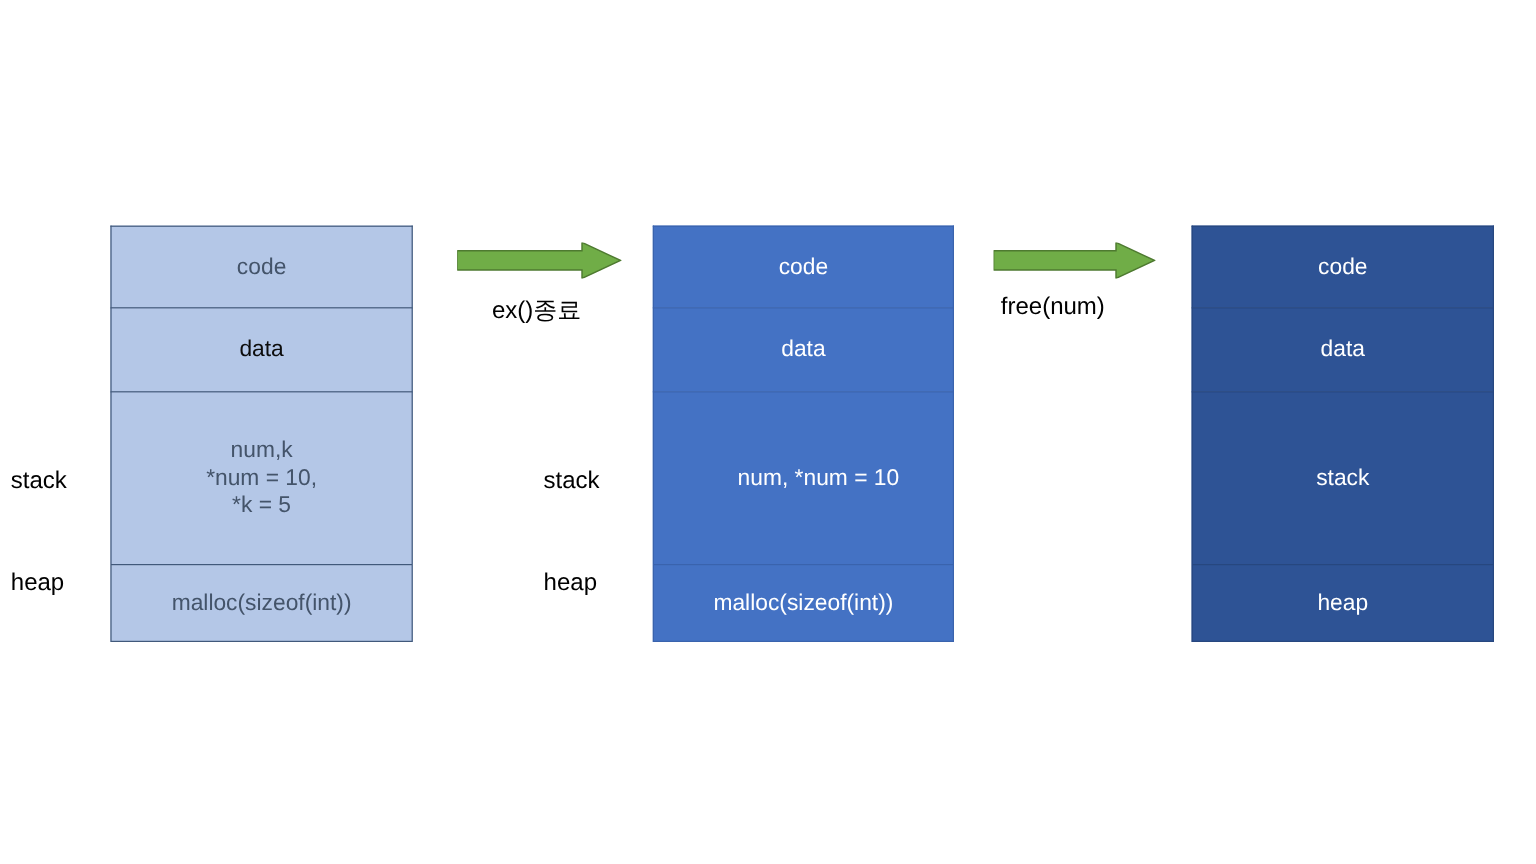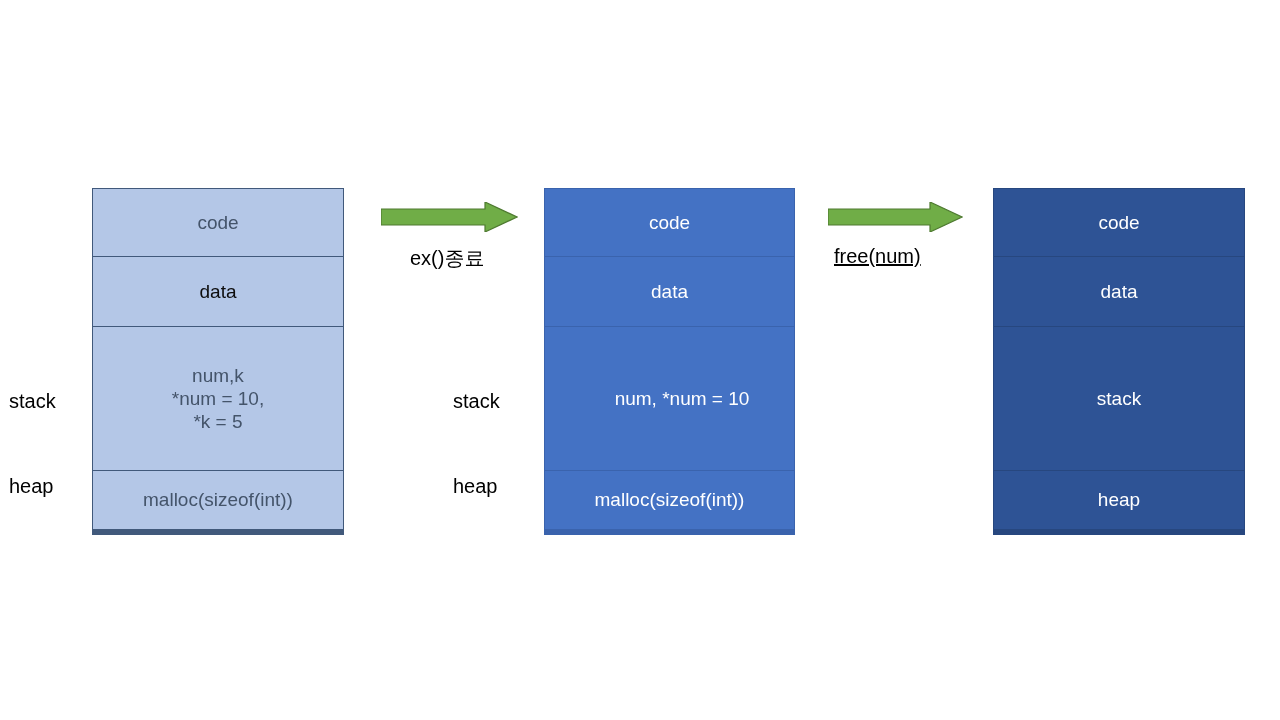--- a/index.html
+++ b/index.html
@@ -35,21 +35,21 @@
     align-items: center;
     justify-content: center;
     text-align: center;
     line-height: 1.22;
     white-space: pre-line;
     border-left: 1px solid #41597B;
     border-right: 1px solid #41597B;
     border-top: 1px solid #41597B;
   }
   .seg:last-child {
-    border-bottom: 6px solid #701a75;
+    border-bottom: 1px solid #701a75;
   }
 
   
   .mem-light .seg {
     background: #B4C7E7;
     color: #44546A;
     font-size: 19px;
     border-color: #41597B;
   }
   .mem-light .seg.strong {
@@ -126,21 +126,21 @@
     <div class="seg" style="height:70px;">data</div>
     <div class="seg" style="height:144px;padding-left:25px;">num, *num = 10</div>
     <div class="seg" style="height:65px;">malloc(sizeof(int))</div>
   </div>
 
   <div class="arrow-wrap" style="left:828px; top:202px;">
     <svg width="135" height="30" viewBox="0 0 135 30">
       <polygon points="0,7 102,7 102,0 134,15 102,30 102,23 0,23" fill="#70AD47" stroke="#4E7A30" stroke-width="1.2"></polygon>
     </svg>
   </div>
-  <div class="arrow-label" style="left:834px; top:245px;text-decoration:underline;">free(num)</div>
+  <div class="arrow-label" style="left:834px; top:245px;">free(num)</div>
 
   <div class="mem-block mem-dark" style="left:993px; top:188px; width:252px; height:347px;">
     <div class="seg" style="height:68px;">code</div>
     <div class="seg" style="height:70px;">data</div>
     <div class="seg" style="height:144px;">stack</div>
     <div class="seg" style="height:65px;">heap</div>
   </div>
 
 </div>
 

